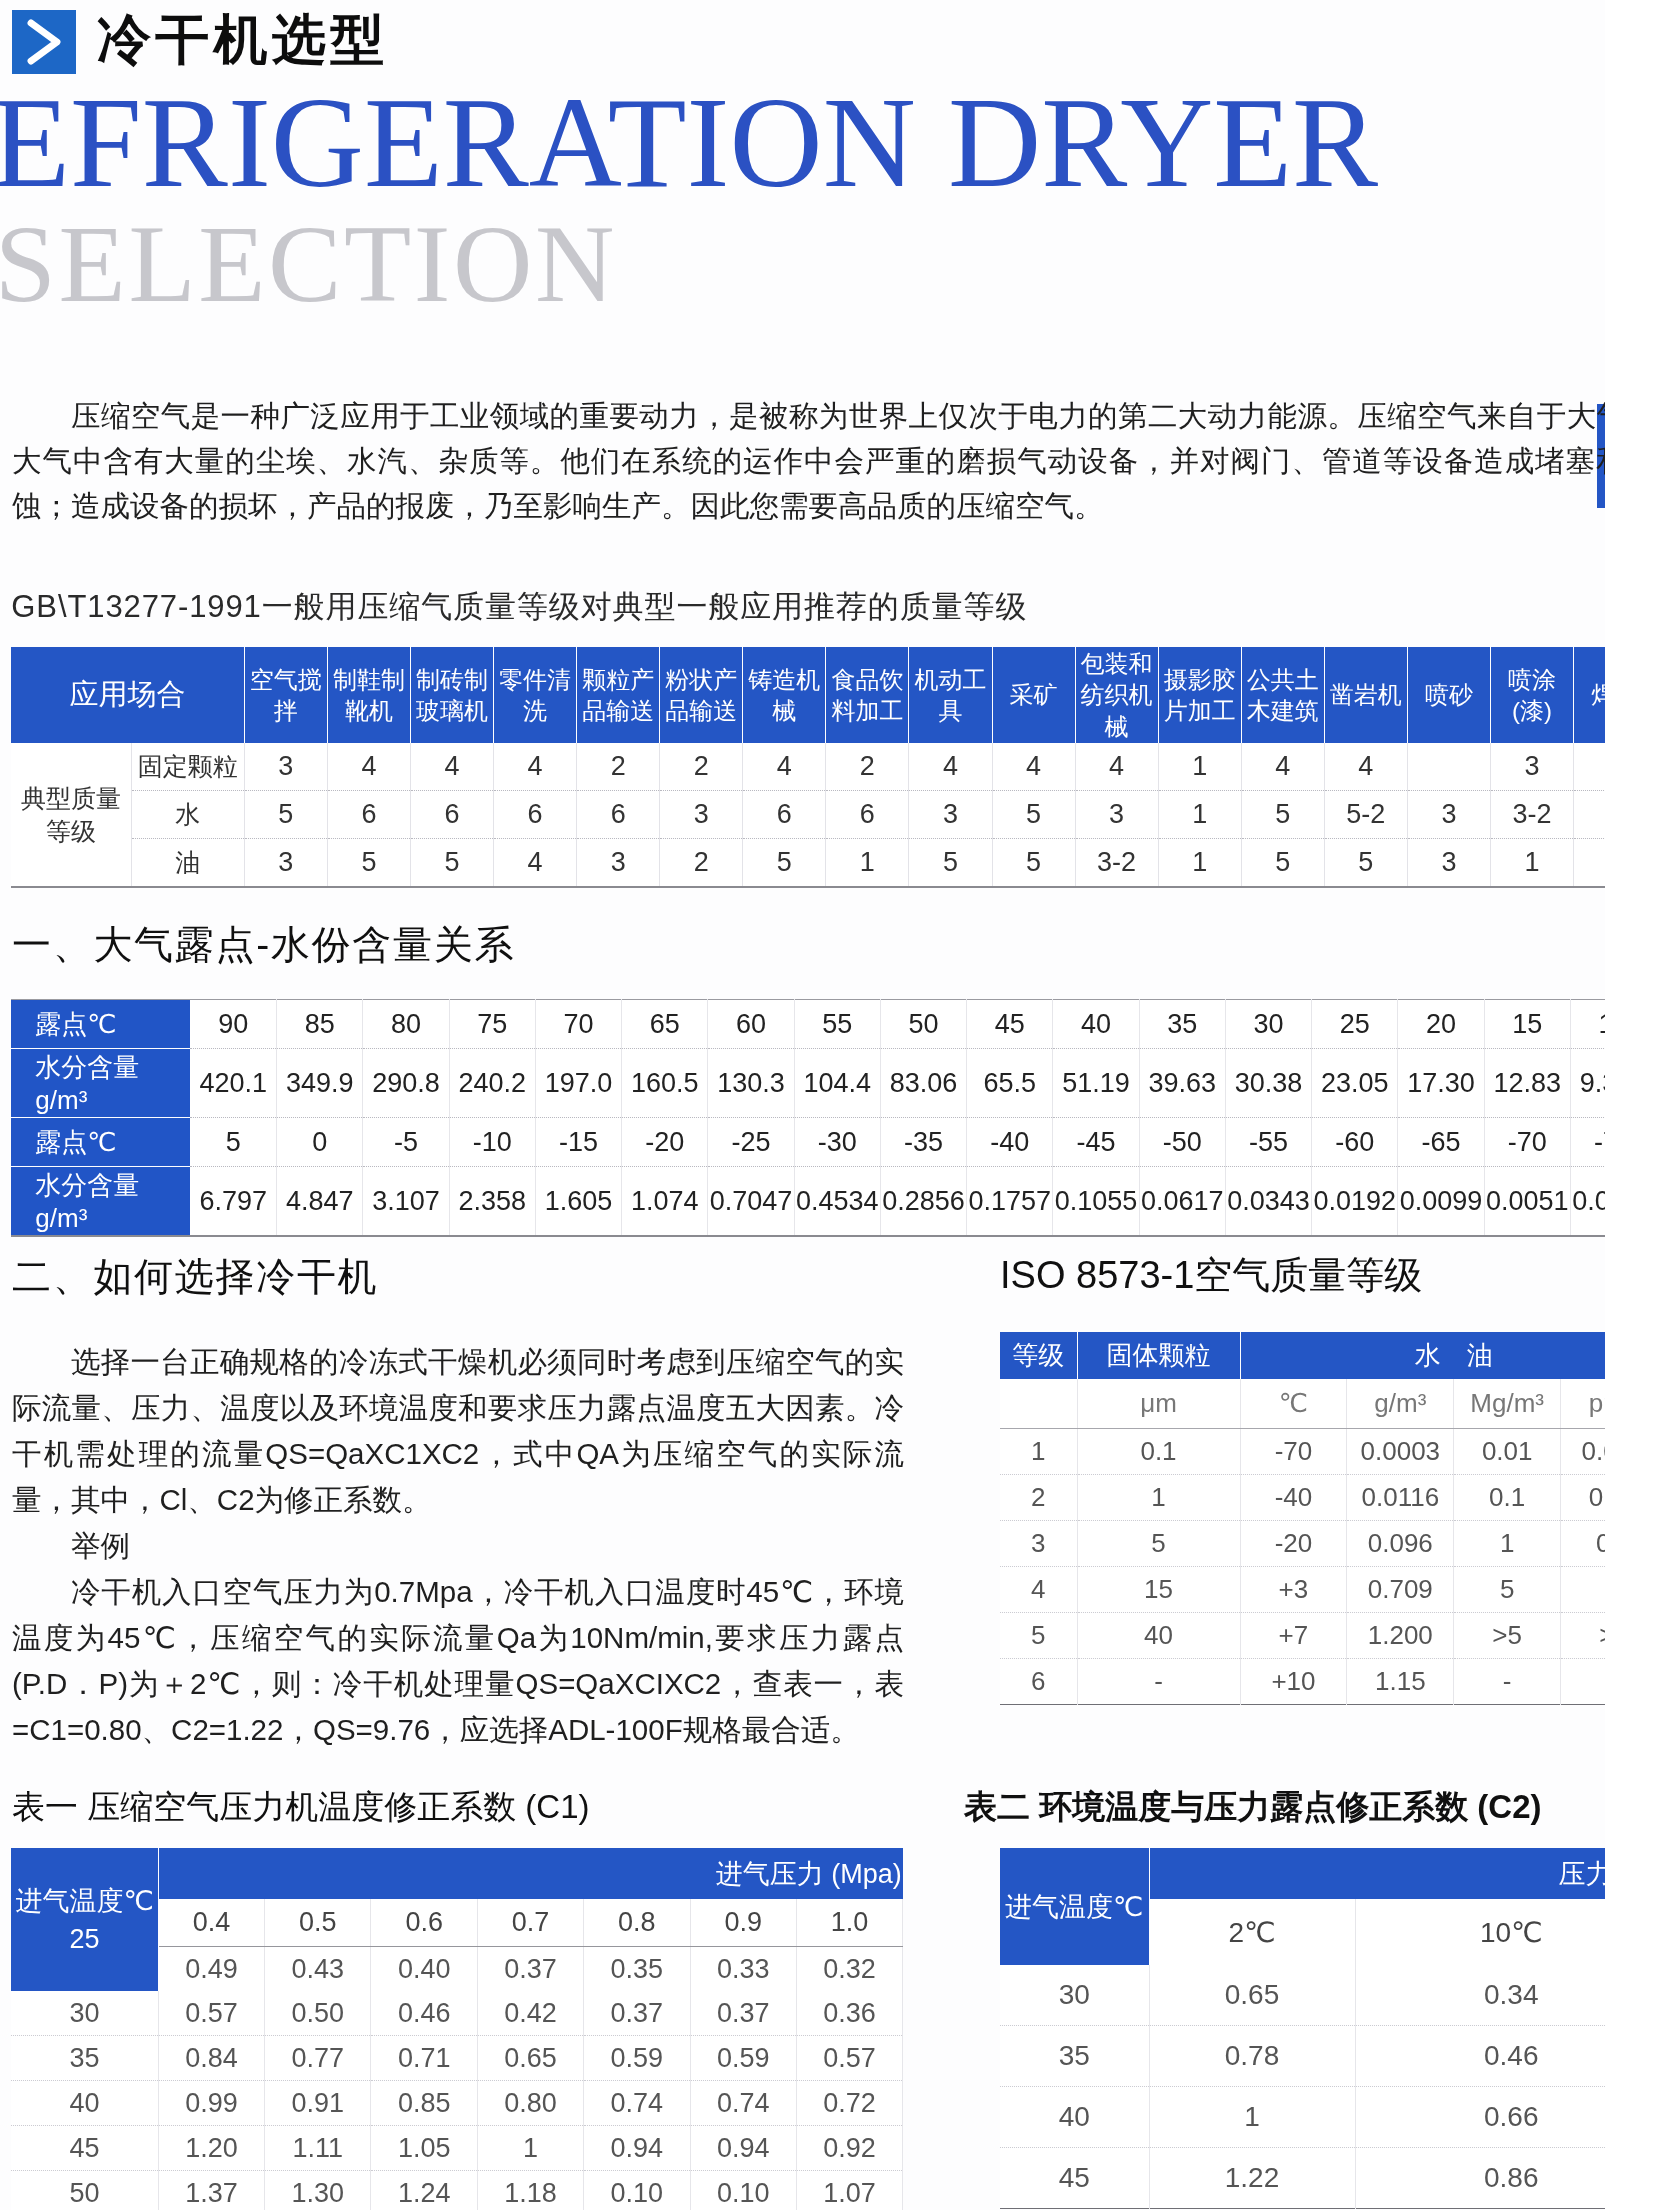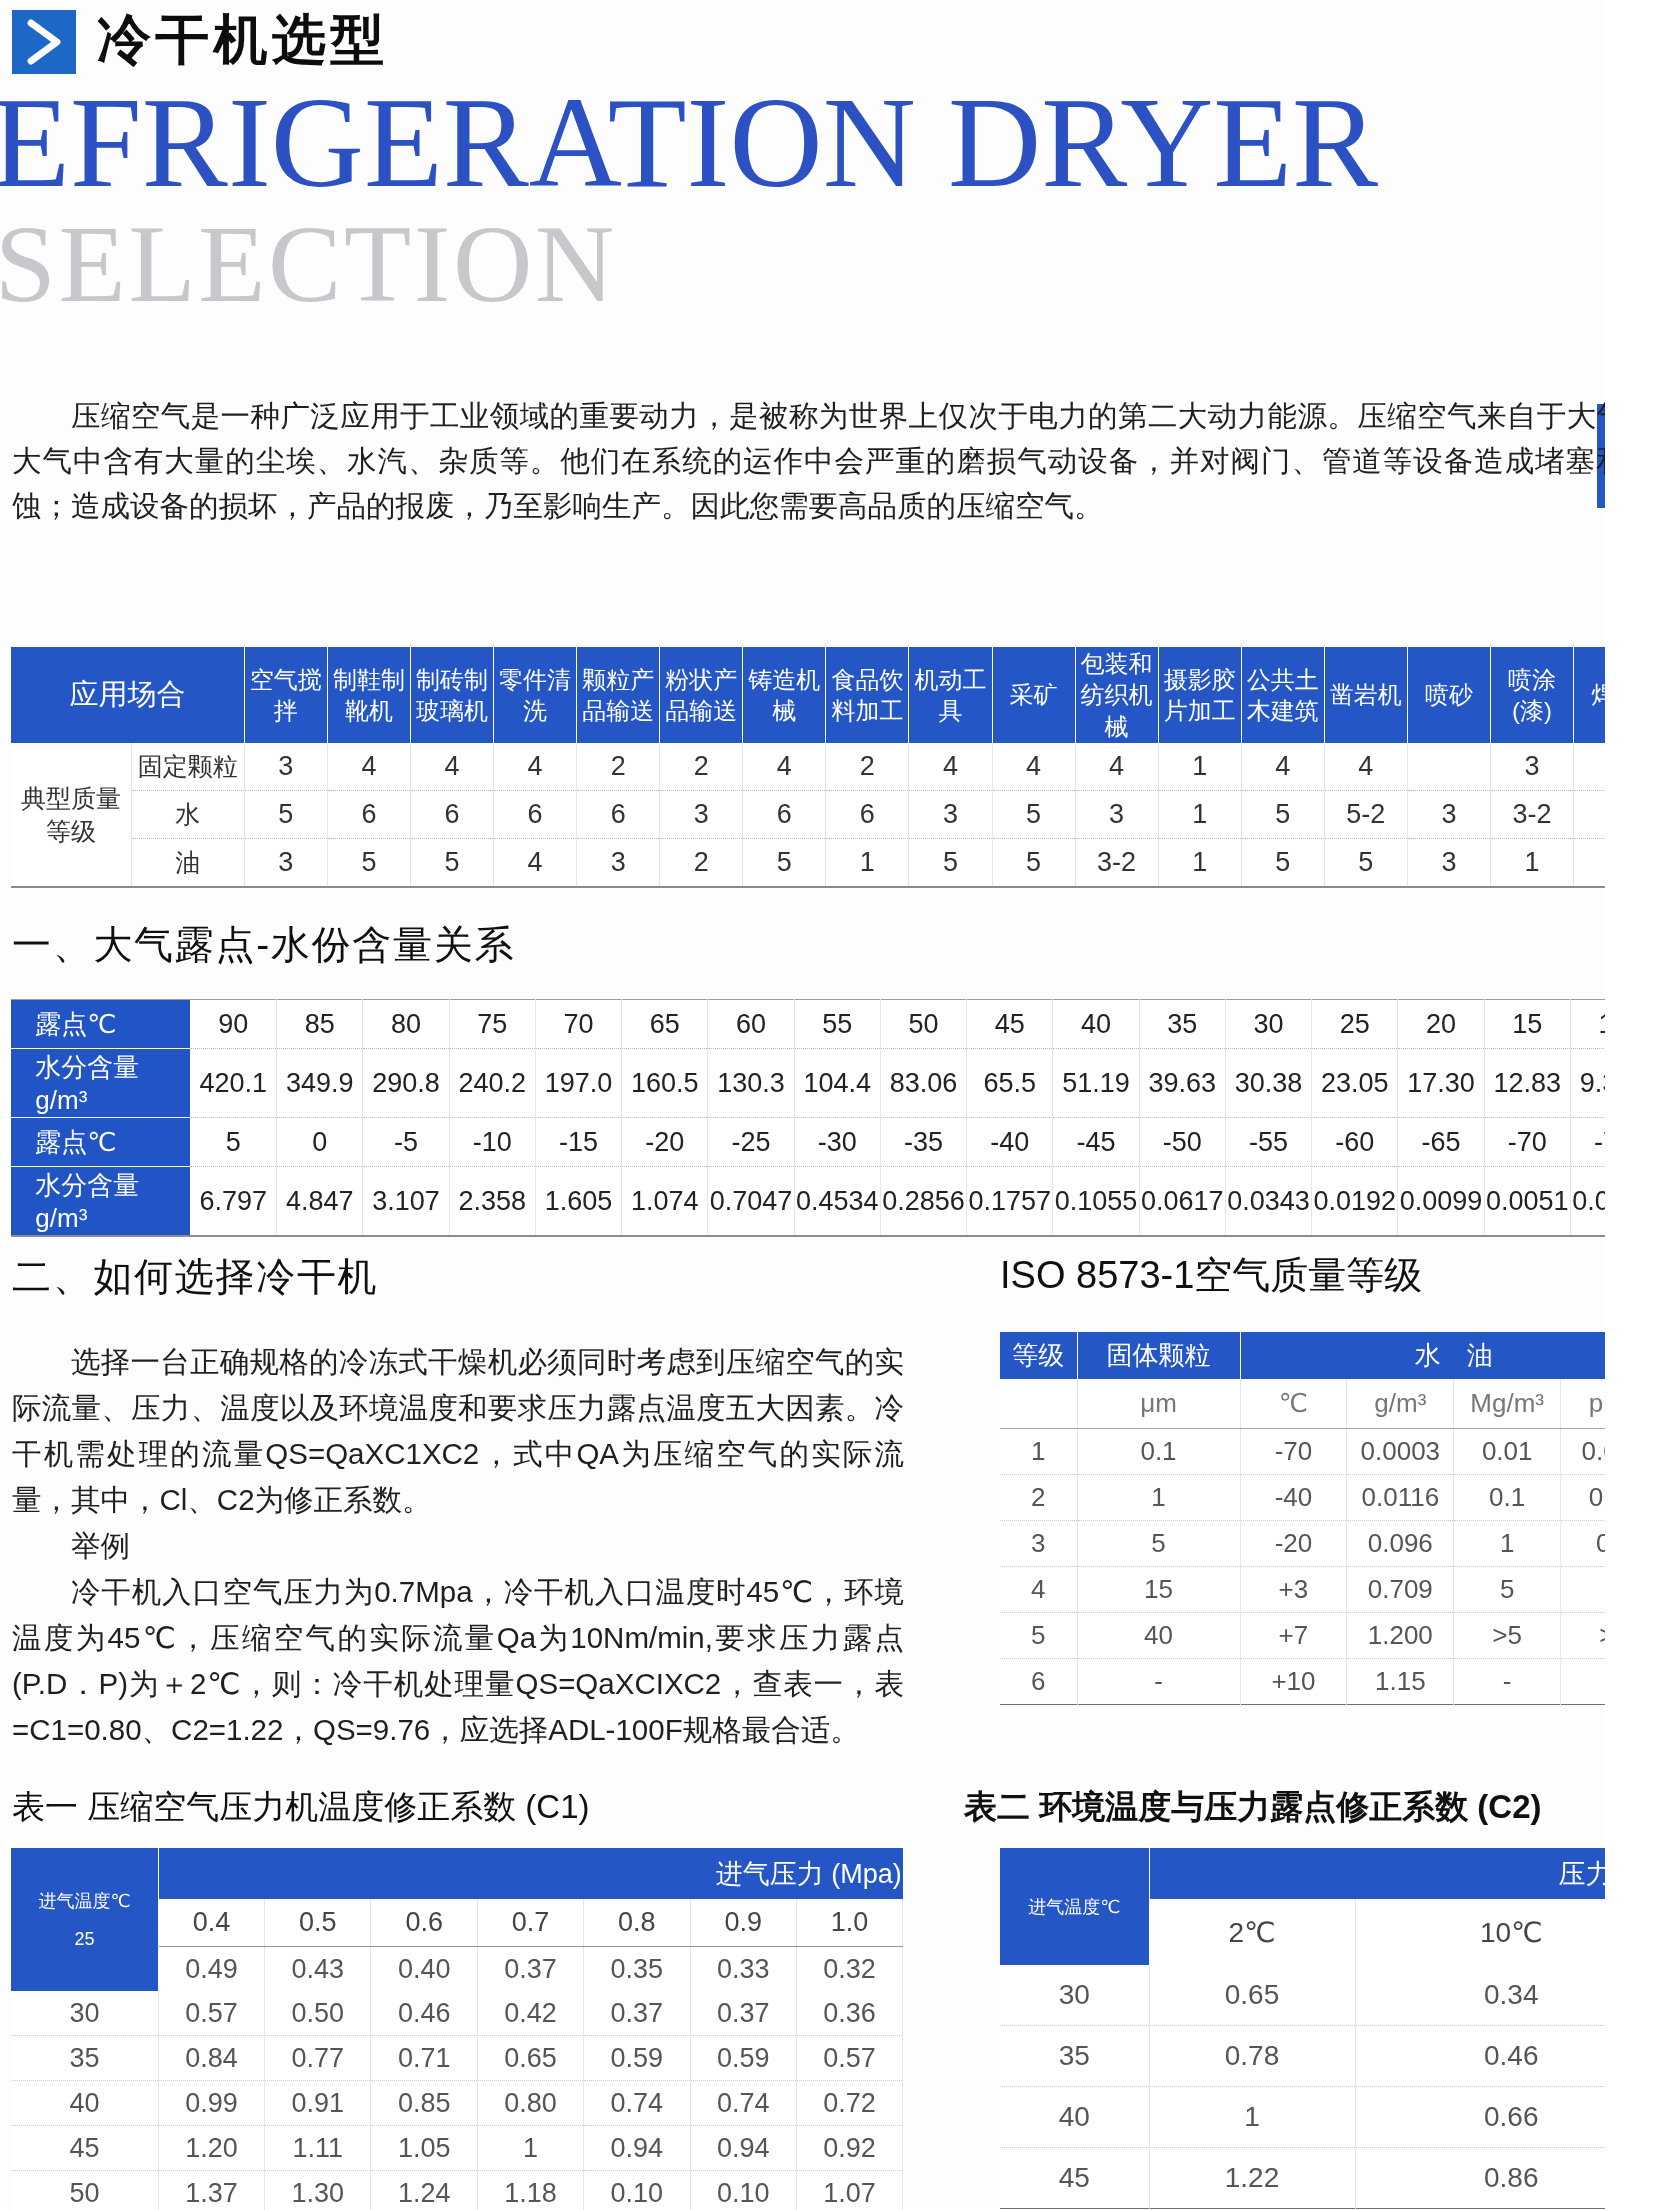--- a/index.html
+++ b/index.html
@@ -61,21 +61,21 @@
   .iso td{height:43px;text-align:center;font-size:26px;color:#555;background:#fff;
           border-right:0.9px solid #e6e6ea;border-bottom:0.9px dotted #ccccd2;}
   .iso .units td{color:#777;border-bottom:0.9px solid #a7a7ad;height:47px;}
 
   
   .t1-title{position:absolute;left:12px;top:1785px;font-size:33px;font-weight:400;color:#101010;}
   .t1-wrap{position:absolute;left:11.3px;top:1848px;width:892px;}
   .t2-title{position:absolute;left:964px;top:1785px;font-size:33px;font-weight:600;color:#101010;}
   .t2-wrap{position:absolute;left:1000px;top:1848px;width:668px;}
   .bt{border-bottom:1.7px solid #6f6f75;}
-  .bt .corner2{background:#2456c5;color:#fff;font-weight:500;font-size:18px;text-align:center;
+  .bt .corner2{background:#2456c5;color:#fff;font-weight:500;font-size:27px;text-align:center;
                vertical-align:middle;border-right:0.9px solid rgba(255,255,255,.5);}
   .bt .corner2 div{line-height:38px;}
   .bt .blueh{background:#2456c5;color:#fff;font-weight:500;font-size:27px;height:49px;text-align:right;}
   .bt td{text-align:center;font-size:27px;color:#555;background:#fff;
          border-right:0.9px solid #e6e6ea;border-bottom:0.9px dotted #ccccd2;}
   .t1 .units td,.t2 .units2 td{color:#444;border-bottom:0.9px solid #96969c;}
   .t1 .units td{height:45px;}
   .t1 .vals td,.t1 .drow td{height:42px;}
   .t2 .units2 td{height:64px;font-size:28px;}
   .t2 .drow td{height:58px;font-size:28px;}
@@ -91,20 +91,21 @@
         <path d="M22 15 L52 37 L22 59" fill="none" stroke="#ffffff" stroke-width="8" stroke-linecap="round" stroke-linejoin="round"></path>
       </svg>
   </div>
   <div class="ptitle">冷干机选型</div>
   <div class="en1">EFRIGERATION DRYER</div>
   <div class="en2">SELECTION</div>
   <div class="edge-strip"></div>
 
   <p class="intro">压缩空气是一种广泛应用于工业领域的重要动力，是被称为世界上仅次于电力的第二大动力能源。压缩空气来自于大气，大气中含有大量的尘埃、水汽、杂质等。他们在系统的运作中会严重的磨损气动设备，并对阀门、管道等设备造成堵塞和腐蚀；造成设备的损坏，产品的报废，乃至影响生产。因此您需要高品质的压缩空气。</p>
 
+  <div class="gb-title">GB\T13277-1991一般用压缩气质量等级对典型一般应用推荐的质量等级</div>
   <div class="gb-wrap">
     <table class="tbl gb">
       <colgroup>
           <col style="width:120px">
           <col style="width:113px">
         </colgroup>
       <tbody>
           <tr>
         <th class="corner" colspan="2">应用场合</th>
 

